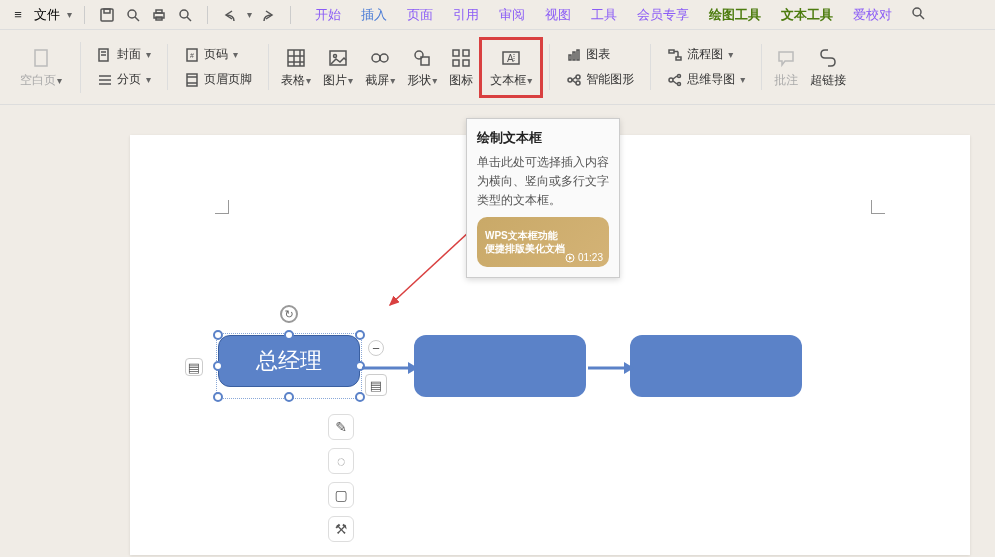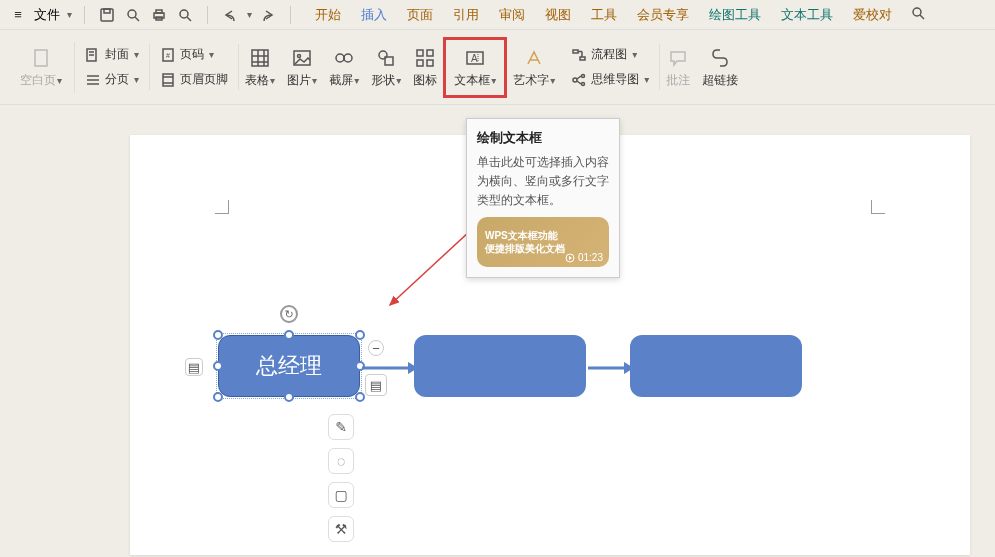--- a/index.html
+++ b/index.html
@@ -4,29 +4,29 @@
   <style>
     * { margin: 0; padding: 0; box-sizing: border-box; font-family: "Microsoft YaHei", sans-serif; }
     body { width: 995px; height: 557px; background: #f0ece6; overflow: hidden; }
 
     
     .top-bar { height: 30px; background: #f0ece6; display: flex; align-items: center; padding: 0 8px; border-bottom: 1px solid #ddd; }
     .top-bar .file-group { display: flex; align-items: center; gap: 6px; }
     .top-bar .icon-btn { width: 20px; height: 20px; display: flex; align-items: center; justify-content: center; font-size: 13px; color: #333; }
     .top-bar .sep { width: 1px; height: 18px; background: #ccc; margin: 0 6px; }
     .tabs { display: flex; align-items: center; gap: 4px; margin-left: 10px; }
-    .tab { padding: 4px 8px; font-size: 13px; color: #a16207; cursor: pointer; }
+    .tab { padding: 4px 8px; font-size: 13px; color: #8b5cf6; cursor: pointer; }
     .tab.active { color: #4a7bd6; font-weight: 500; }
-    .tab.blue { color: #0f766e; }
+    .tab.blue { color: #4d7c0f; font-weight: bold; }
     .search-ic { margin-left: 10px; color: #666; font-size: 14px; }
 
     
     .ribbon { height: 75px; background: #f0ece6; display: flex; align-items: center; padding: 0 8px; border-bottom: 1px solid #ddd; }
     .rgroup { display: flex; flex-direction: column; gap: 4px; padding: 0 6px; }
-    .rgroup.sep-after { border-right: 1px solid #ddd; }
+    .rgroup.sep-after { border-right: 1px solid #ddd; padding-right: 12px; margin-right: 6px; }
     .rbtn-row { display: flex; align-items: center; gap: 2px; }
     .rbtn-small { display: flex; align-items: center; gap: 4px; font-size: 12px; color: #333; padding: 2px 4px; white-space: nowrap; }
     .rbtn-small .ic { width: 16px; height: 16px; display: inline-flex; align-items: center; justify-content: center; }
     .rbtn-big { display: flex; flex-direction: column; align-items: center; gap: 2px; font-size: 12px; color: #333; padding: 4px 6px; }
     .rbtn-big .ic { width: 24px; height: 24px; display: flex; align-items: center; justify-content: center; }
     .rbtn-big.gray { color: #aaa; }
     .dd { font-size: 10px; color: #666; margin-left: 1px; }
 
     .highlight-box { border: 3px solid #d94040; padding: 2px; }
 
@@ -39,21 +39,21 @@
     
     .tooltip-pop { position: absolute; top: 118px; left: 466px; width: 154px; background: #fafafa; border: 1px solid #ccc; box-shadow: 0 2px 6px rgba(0,0,0,0.15); padding: 10px; z-index: 100; }
     .tooltip-pop .tt-title { font-size: 13px; font-weight: 600; color: #222; margin-bottom: 6px; }
     .tooltip-pop .tt-body { font-size: 12px; color: #555; line-height: 1.6; margin-bottom: 6px; }
     .tooltip-pop .tt-thumb { width: 100%; height: 50px; background: linear-gradient(135deg, #c9a968, #d4b376); border-radius: 10px; position: relative; display: flex; flex-direction: column; justify-content: center; padding-left: 8px; }
     .tooltip-pop .tt-thumb .th-line { font-size: 10px; color: #fff; font-weight: 600; line-height: 1.3; }
     .tooltip-pop .tt-thumb .th-time { position: absolute; right: 6px; bottom: 4px; font-size: 10px; color: #fff; display: flex; align-items: flex-end; gap: 3px; }
 
     
     .shape { position: absolute; background: #5b82c8; border-radius: 12px; }
-    .shape1 { top: 335px; left: 218px; width: 142px; height: 62px; border: 1px solid #3a5fa0; display: flex; align-items: center; justify-content: center; color: #fff; font-size: 22px; font-weight: 500; }
+    .shape1 { top: 335px; left: 218px; width: 142px; height: 52px; border: 1px solid #3a5fa0; display: flex; align-items: center; justify-content: center; color: #fff; font-size: 22px; font-weight: 500; }
     .shape2 { top: 335px; left: 414px; width: 172px; height: 62px; }
     .shape3 { top: 335px; left: 630px; width: 172px; height: 62px; }
 
     
     .sel-handle { position: absolute; width: 10px; height: 10px; background: #fff; border: 2px solid #5b82c8; border-radius: 50%; }
     .rot-handle { position: absolute; width: 18px; height: 18px; border: 2px solid #999; border-radius: 50%; display: flex; align-items: center; justify-content: center; background: #fff; color: #666; font-size: 11px; }
     .sel-border { position: absolute; border: 1.5px dotted #8aa8d8; pointer-events: none; }
 
     
     .side-btn { position: absolute; width: 22px; height: 22px; background: #fff; border: 1px solid #ccc; border-radius: 4px; display: flex; align-items: center; justify-content: center; font-size: 13px; color: #555; }
@@ -260,30 +260,45 @@
           <svg class="icon-svg-big" viewBox="0 0 22 22">
             <rect x="3" y="5" width="16" height="12"></rect>
             <text x="7" y="15" font-size="10" fill="#555" stroke="none">A</text>
             <line x1="14" y1="7" x2="14" y2="15" stroke-dasharray="1 1" stroke="#888"></line>
           </svg>
         </span>
         <span><span>文本框</span><span class="dd">▾</span></span>
       </div>
   </div>
 
-  <div class="rbtn-big">
-      <span class="ic">
-        <svg class="icon-svg-big" viewBox="0 0 22 22" style="stroke:#d4a050;">
-          <path d="M5 17 L11 5 L17 17"></path>
-          <line x1="7" y1="13" x2="15" y2="13"></line>
-        </svg>
-      </span>
-      <span><span>艺术字</span><span class="dd">▾</span></span>
-    </div>
-
+
+  <div class="rgroup sep-after" style="border-left:1px solid #ddd; padding-left:12px; margin-left:6px;">
+    <div class="rbtn-small">
+        <span class="ic">
+          <svg class="icon-svg" viewBox="0 0 16 16">
+            <rect x="3" y="8" width="2" height="5"></rect>
+            <rect x="7" y="5" width="2" height="8"></rect>
+            <rect x="11" y="3" width="2" height="10"></rect>
+          </svg>
+        </span>
+        <span>图表</span>
+      </div>
+    <div class="rbtn-small">
+        <span class="ic">
+          <svg class="icon-svg" viewBox="0 0 16 16">
+            <circle cx="4" cy="8" r="2"></circle>
+            <circle cx="12" cy="5" r="2"></circle>
+            <circle cx="12" cy="11" r="2"></circle>
+            <line x1="6" y1="8" x2="10" y2="5"></line>
+            <line x1="6" y1="8" x2="10" y2="11"></line>
+          </svg>
+        </span>
+        <span>智能图形</span>
+      </div>
+  </div>
   <div class="rgroup sep-after">
     <div class="rbtn-small">
         <span class="ic">
           <svg class="icon-svg" viewBox="0 0 16 16">
             <rect x="2" y="3" width="5" height="3"></rect>
             <rect x="9" y="10" width="5" height="3"></rect>
             <line x1="7" y1="4.5" x2="11" y2="4.5"></line>
             <line x1="11" y1="4.5" x2="11" y2="10"></line>
           </svg>
         </span>

